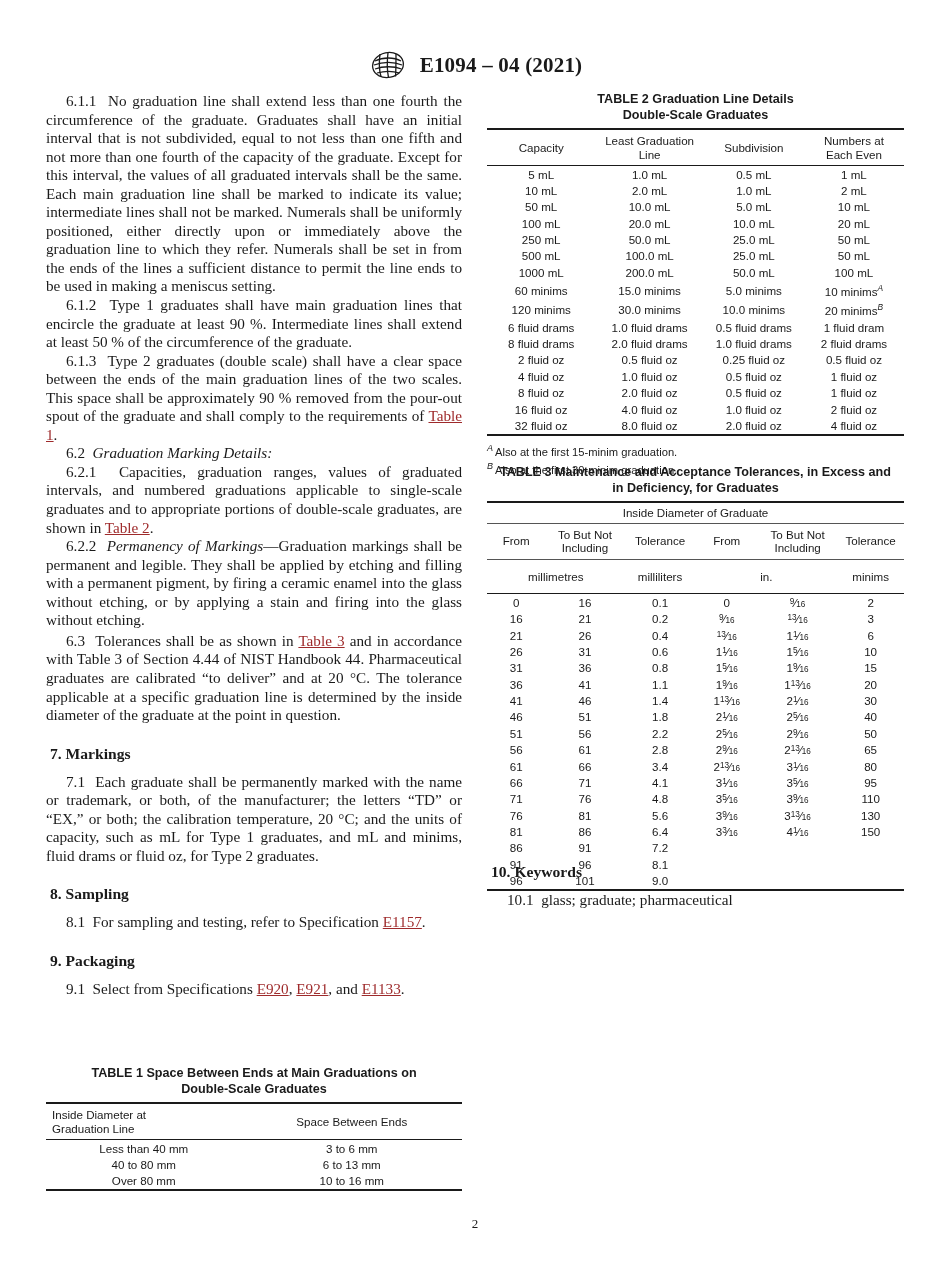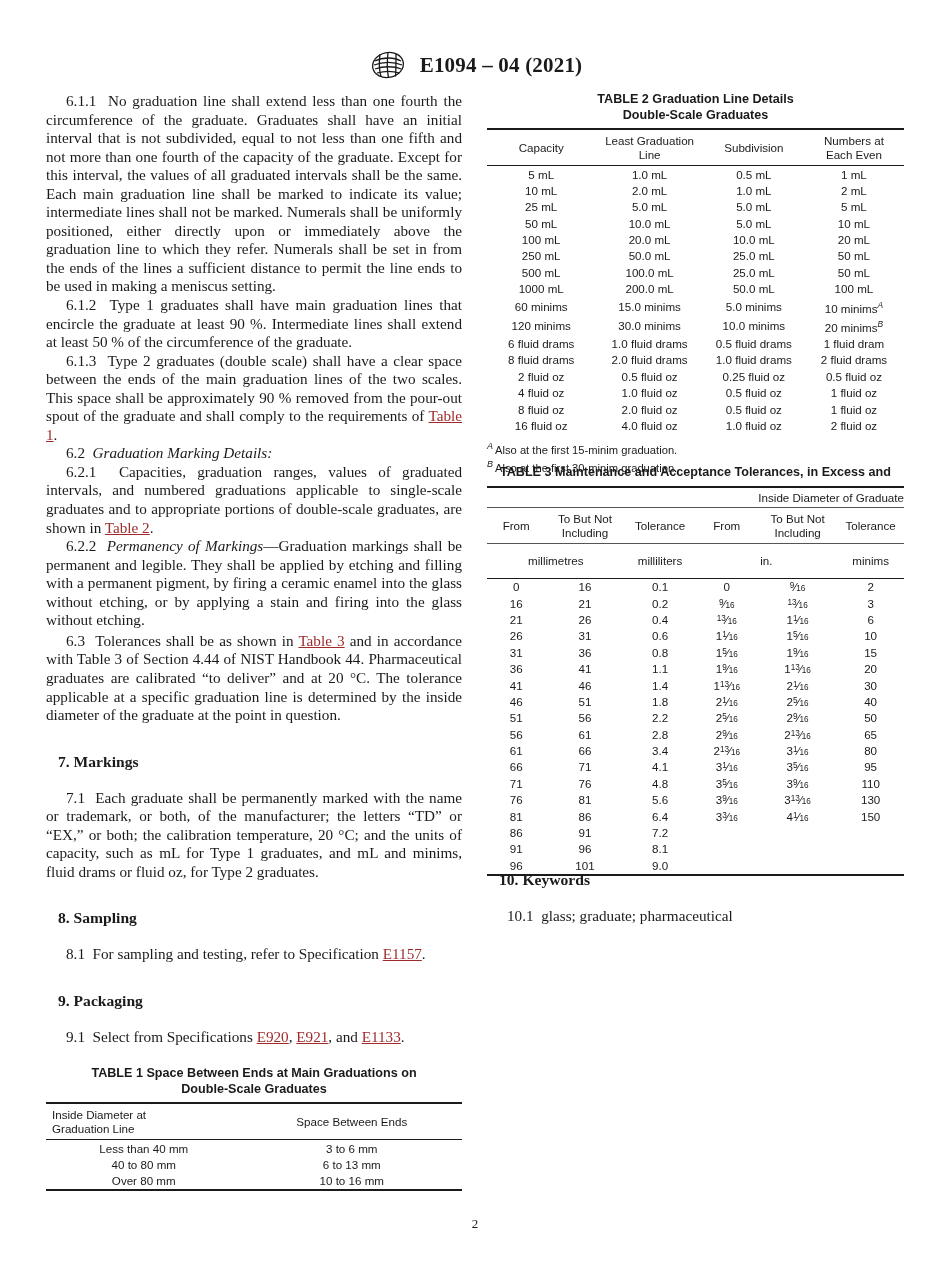--- a/index.html
+++ b/index.html
@@ -62,21 +62,21 @@
     text-align: justify;
     text-indent: 20px;
     hyphens: auto;
     -webkit-hyphens: auto;
   }
   .ital { font-style: italic; }
   .ref {
     color: #9e2a2b;
   }
   h3.sect {
-    margin: 12px;
+    margin: 4px;
     font-size: 15.6px;
     font-weight: bold;
     line-height: 19px;
   }
   .sp-before-sect { height: 15px; }
   .sp-before-para { height: 2px; }
   .sp-sect-body { height: 6px; }
 
   
   .astm-table-wrap { width: 100%; }
@@ -273,26 +273,20 @@
             <td>0.5 mL</td>
             <td>1 mL</td>
           </tr>
           <tr class="">
             <td>10 mL</td>
             <td>2.0 mL</td>
             <td>1.0 mL</td>
             <td>2 mL</td>
           </tr>
           <tr class="">
-            <td>25 mL</td>
-            <td>5.0 mL</td>
-            <td>5.0 mL</td>
-            <td>5 mL</td>
-          </tr>
-          <tr class="">
             <td>50 mL</td>
             <td>10.0 mL</td>
             <td>5.0 mL</td>
             <td>10 mL</td>
           </tr>
           <tr class="">
             <td>100 mL</td>
             <td>20.0 mL</td>
             <td>10.0 mL</td>
             <td>20 mL</td>
@@ -355,49 +349,56 @@
             <td>8 fluid oz</td>
             <td>2.0 fluid oz</td>
             <td>0.5 fluid oz</td>
             <td>1 fluid oz</td>
           </tr>
           <tr class="">
             <td>16 fluid oz</td>
             <td>4.0 fluid oz</td>
             <td>1.0 fluid oz</td>
             <td>2 fluid oz</td>
+          </tr>
+          <tr class="last-body rule-bot">
+            <td>32 fluid oz</td>
+            <td>8.0 fluid oz</td>
+            <td>2.0 fluid oz</td>
+            <td>4 fluid oz</td>
           </tr>
         </tbody>
     </table>
     <div class="tbl-footnotes">
       <div>
         <span class="fn-mark">A</span><span>Also at the first 15-minim graduation.</span>
       </div>
       <div>
         <span class="fn-mark">B</span><span>Also at the first 30-minim graduation.</span>
       </div>
     </div>
   </div>
 
   <div id="table3-block" class="astm-table-wrap">
     <div class="tbl-caption">
       <div>TABLE 3 Maintenance and Acceptance Tolerances, in Excess and</div>
+      <div>in Deficiency, for Graduates</div>
     </div>
     <table class="astm">
       <colgroup>
         <col style="width:14%">
           <col style="width:19%">
           <col style="width:17%">
         <col style="width:15%">
           <col style="width:19%">
           <col style="width:16%">
       </colgroup>
       <thead>
         <tr class="rule-top">
-          <td colspan="6" class="rule-mid" style="border-top:none;border-bottom:1px solid #555;padding:3px 0 3px 0;text-align:right;">Inside Diameter of Graduate</td>
+          <td colspan="6" class="rule-mid" style="border-top:none;border-bottom:1px solid #555;padding:3px 0 3px 0;">Inside Diameter of Graduate</td>
         </tr>
         <tr>
           <td>From</td>
           <td>
             <div>To But Not</div>
             <div>Including</div>
           </td>
           <td>Tolerance</td>
           <td>From</td>
           <td>

